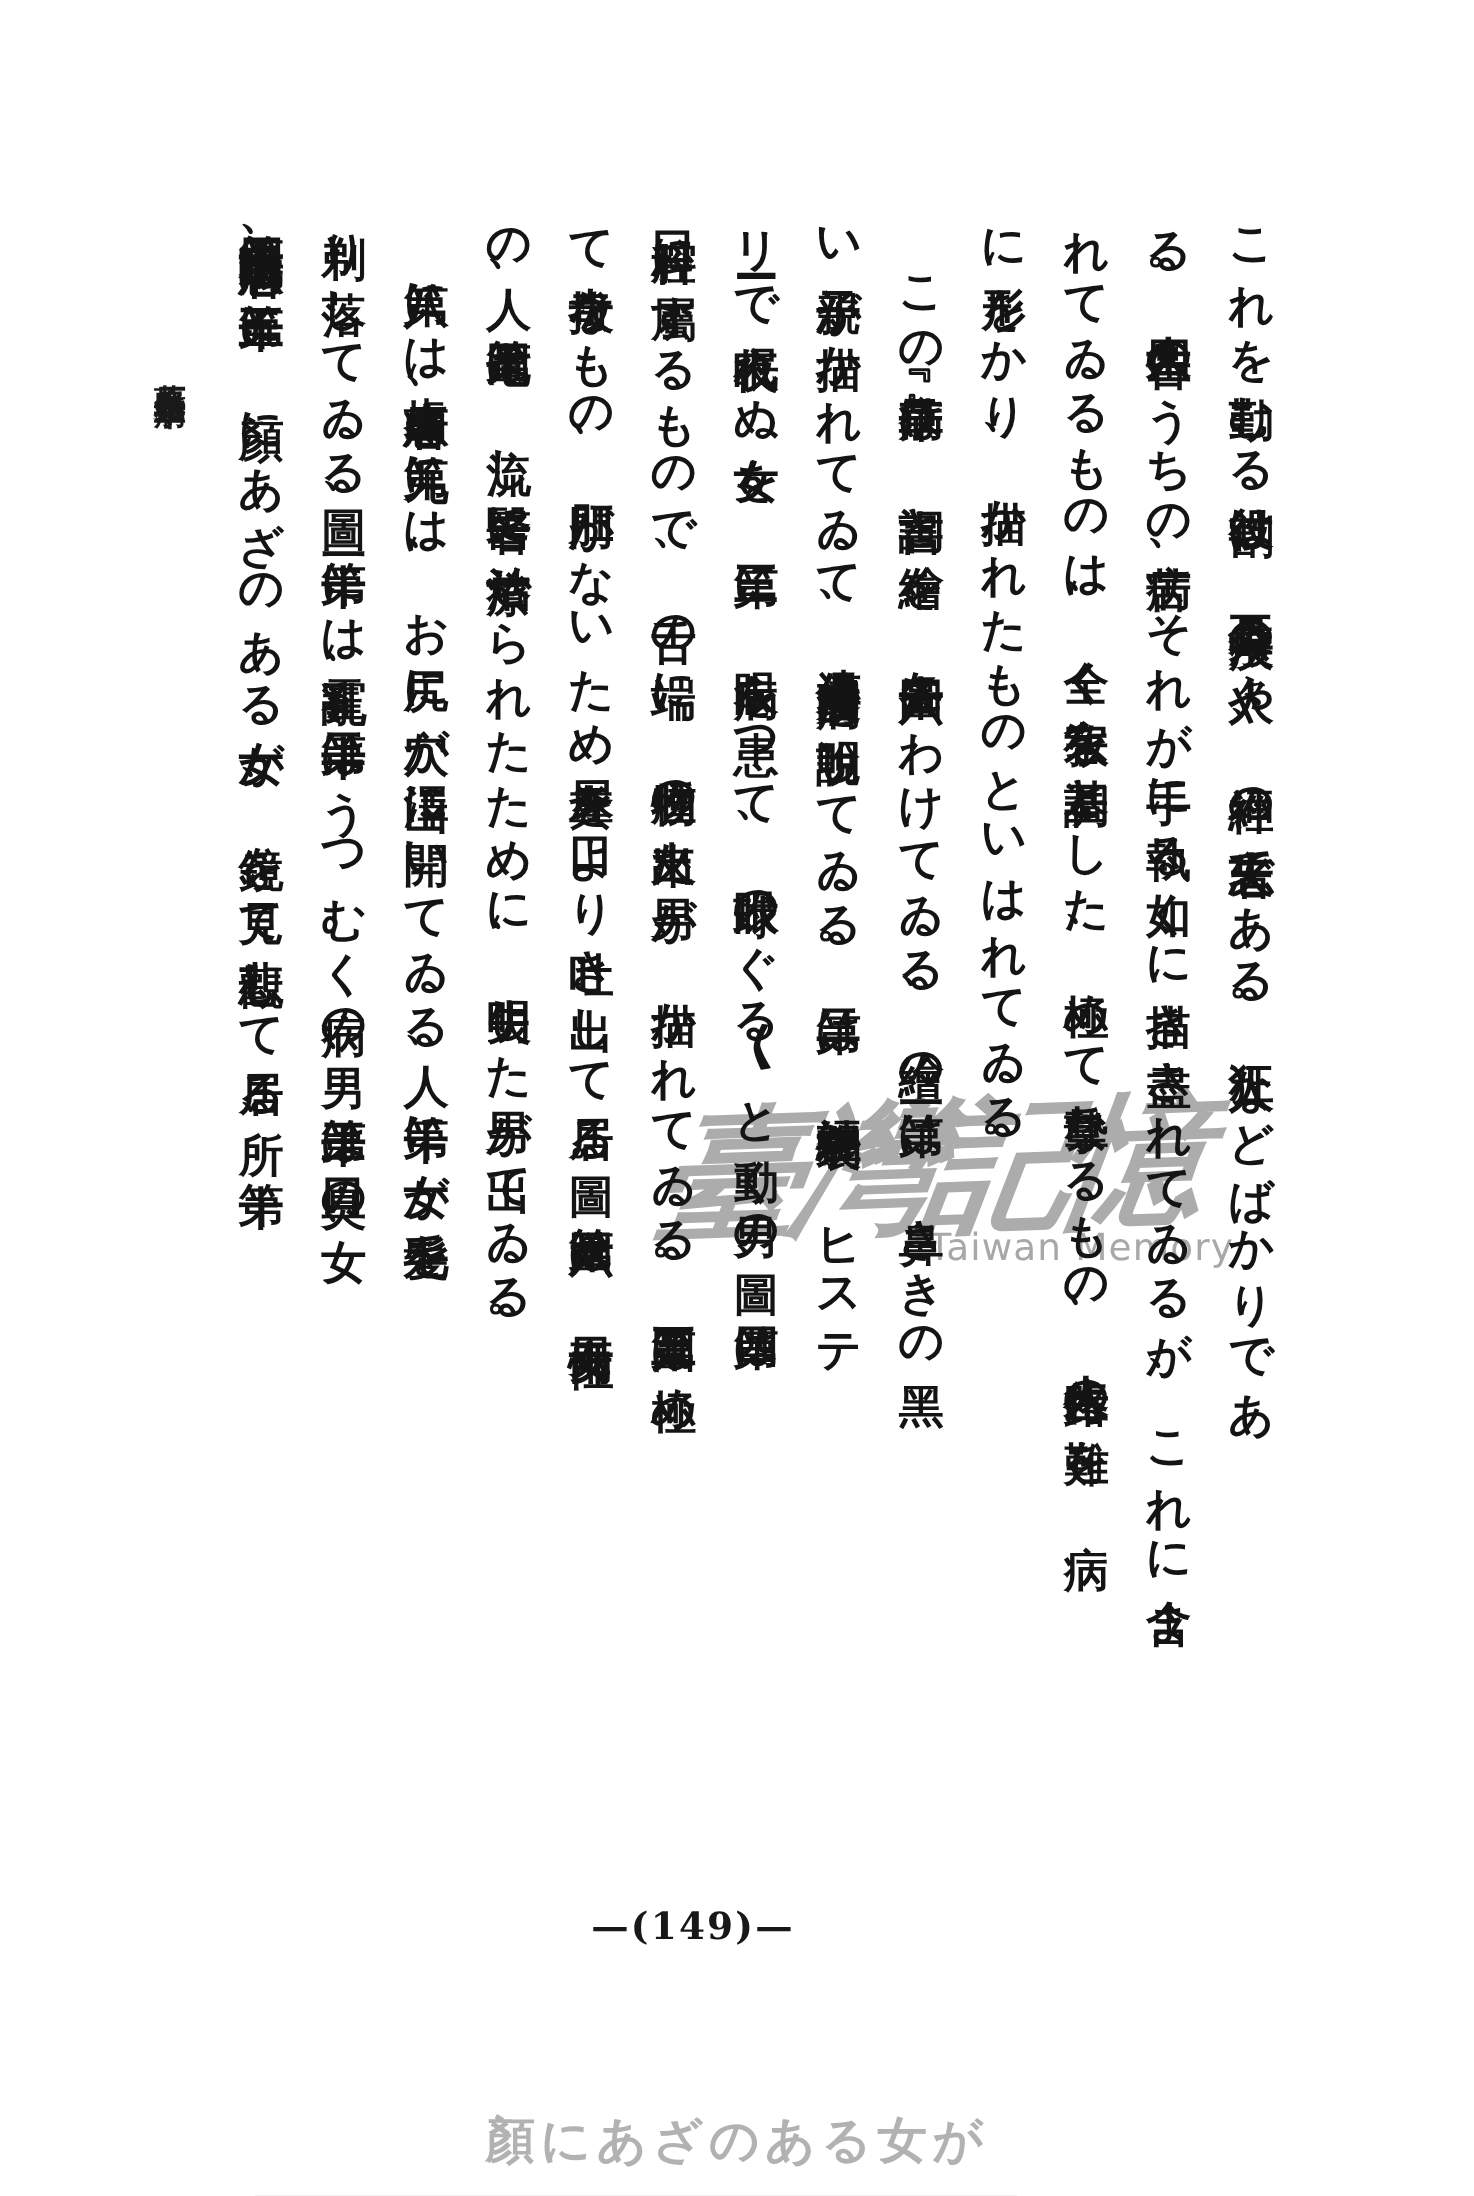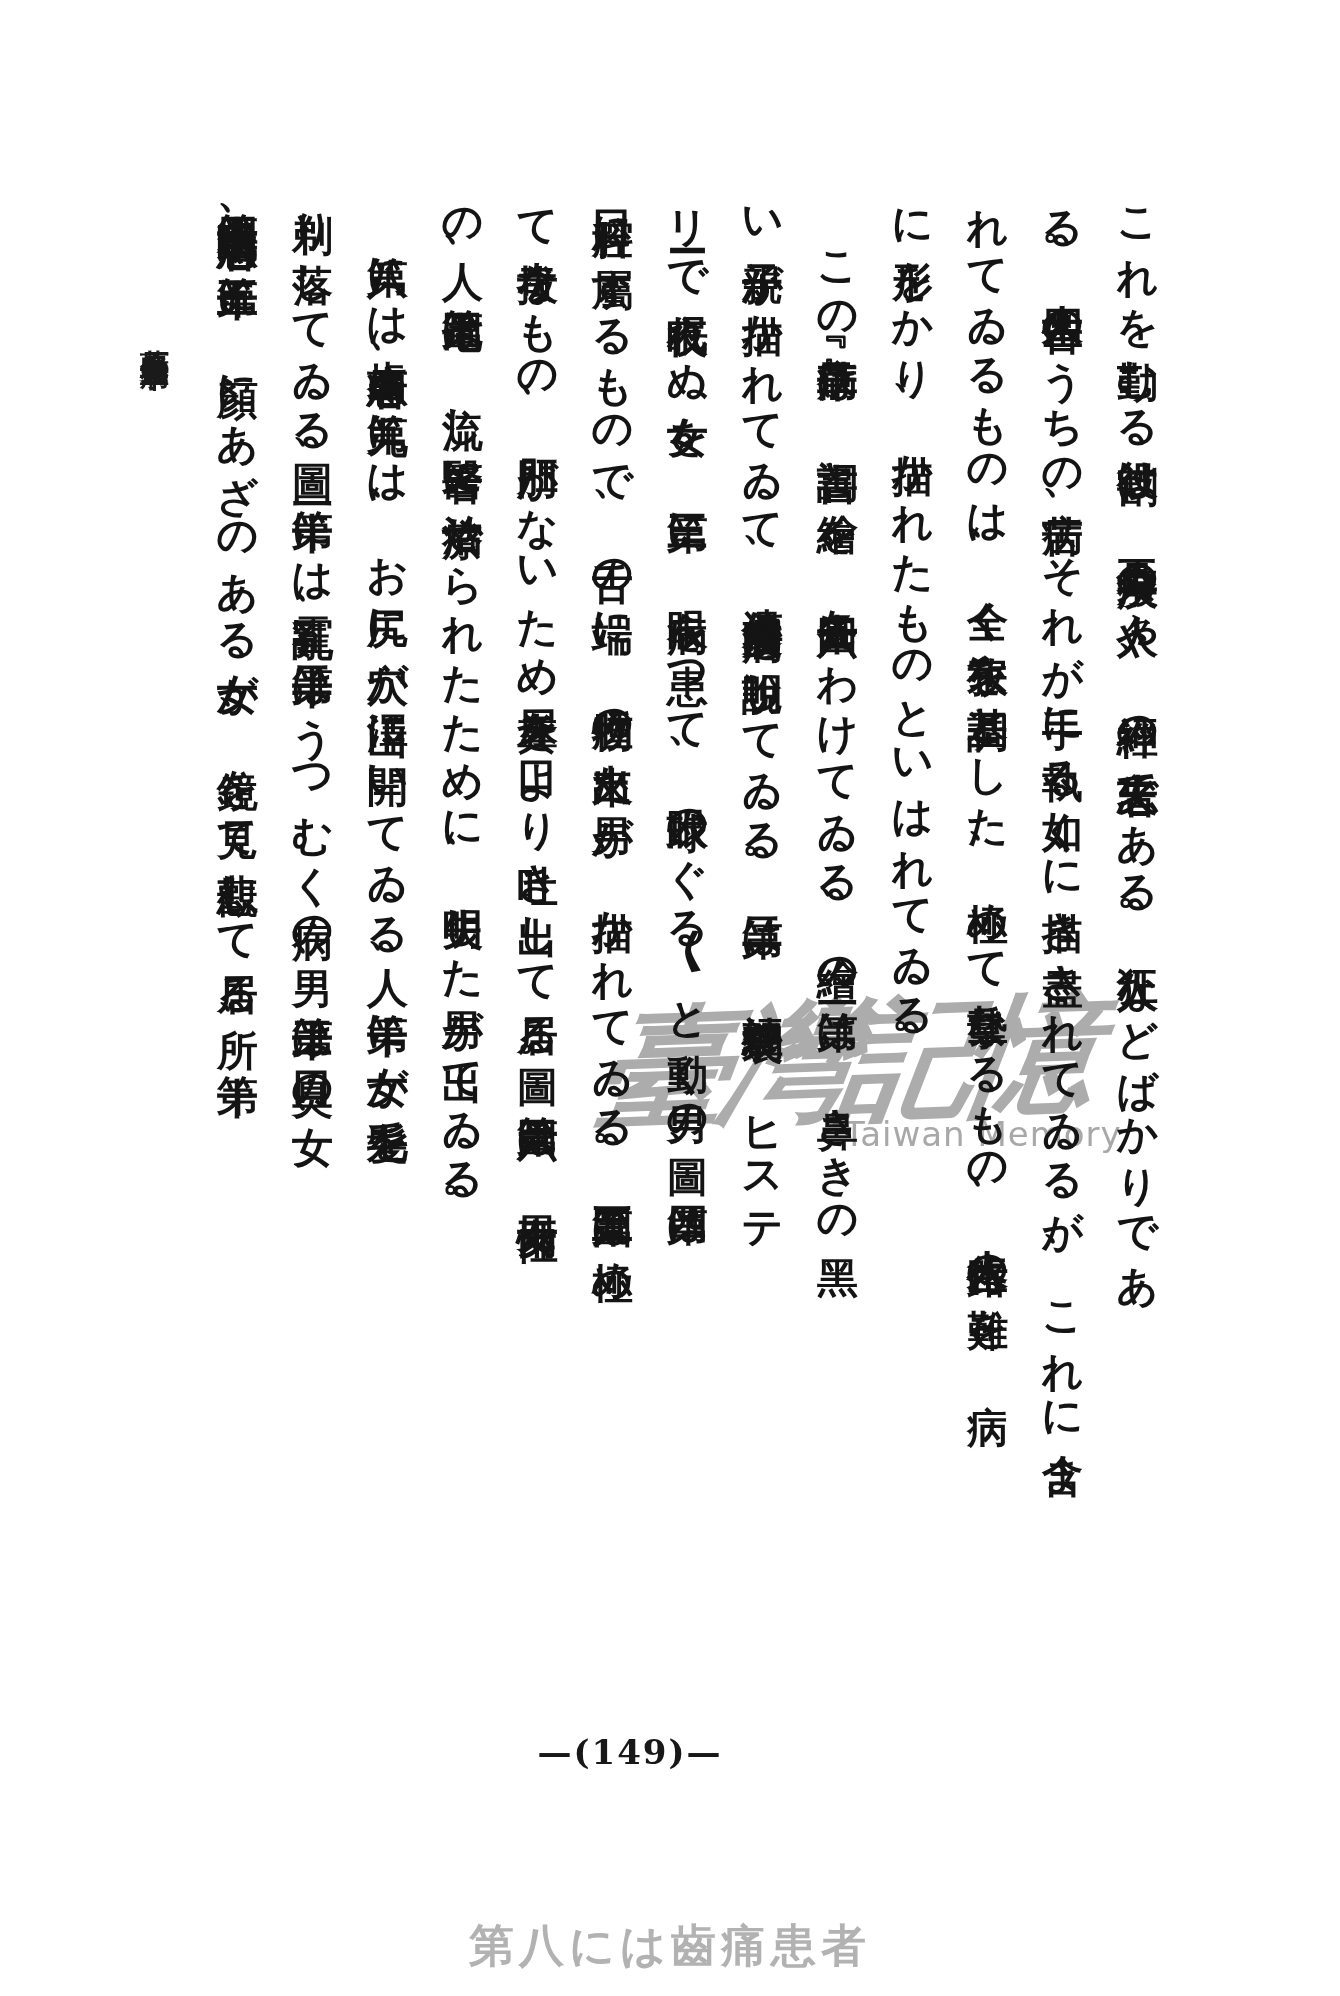--- a/index.html
+++ b/index.html
@@ -78,15 +78,15 @@
     <div class="col">の人、第七圖は、流し醫者に治療せられたために、失明した男が出てゐる。</div>
     <div class="col indent">第八には齒痛患者、第九には、お尻に穴が澤山に開いてゐる人、第十に女が毛髮を</div>
     <div class="col">剃り落してゐる圖、第十一には霍亂、第十二はうつむく病の男、第十三は口臭の女、</div>
     <div class="col">第十四嗜眠病患者、第十五に、顏にあざのある女が、鏡を見て悲觀して居る所、第十</div>
   </div>
 
   <div class="caption">藤原光長筆病草子</div>
 
   <div class="pagenum">—(149)—</div>
 
-  <div class="footer">第八には齒痛患者</div>
+  <div class="footer">顏にあざのある女が</div>
 
 </div>
 
 </body></html>

